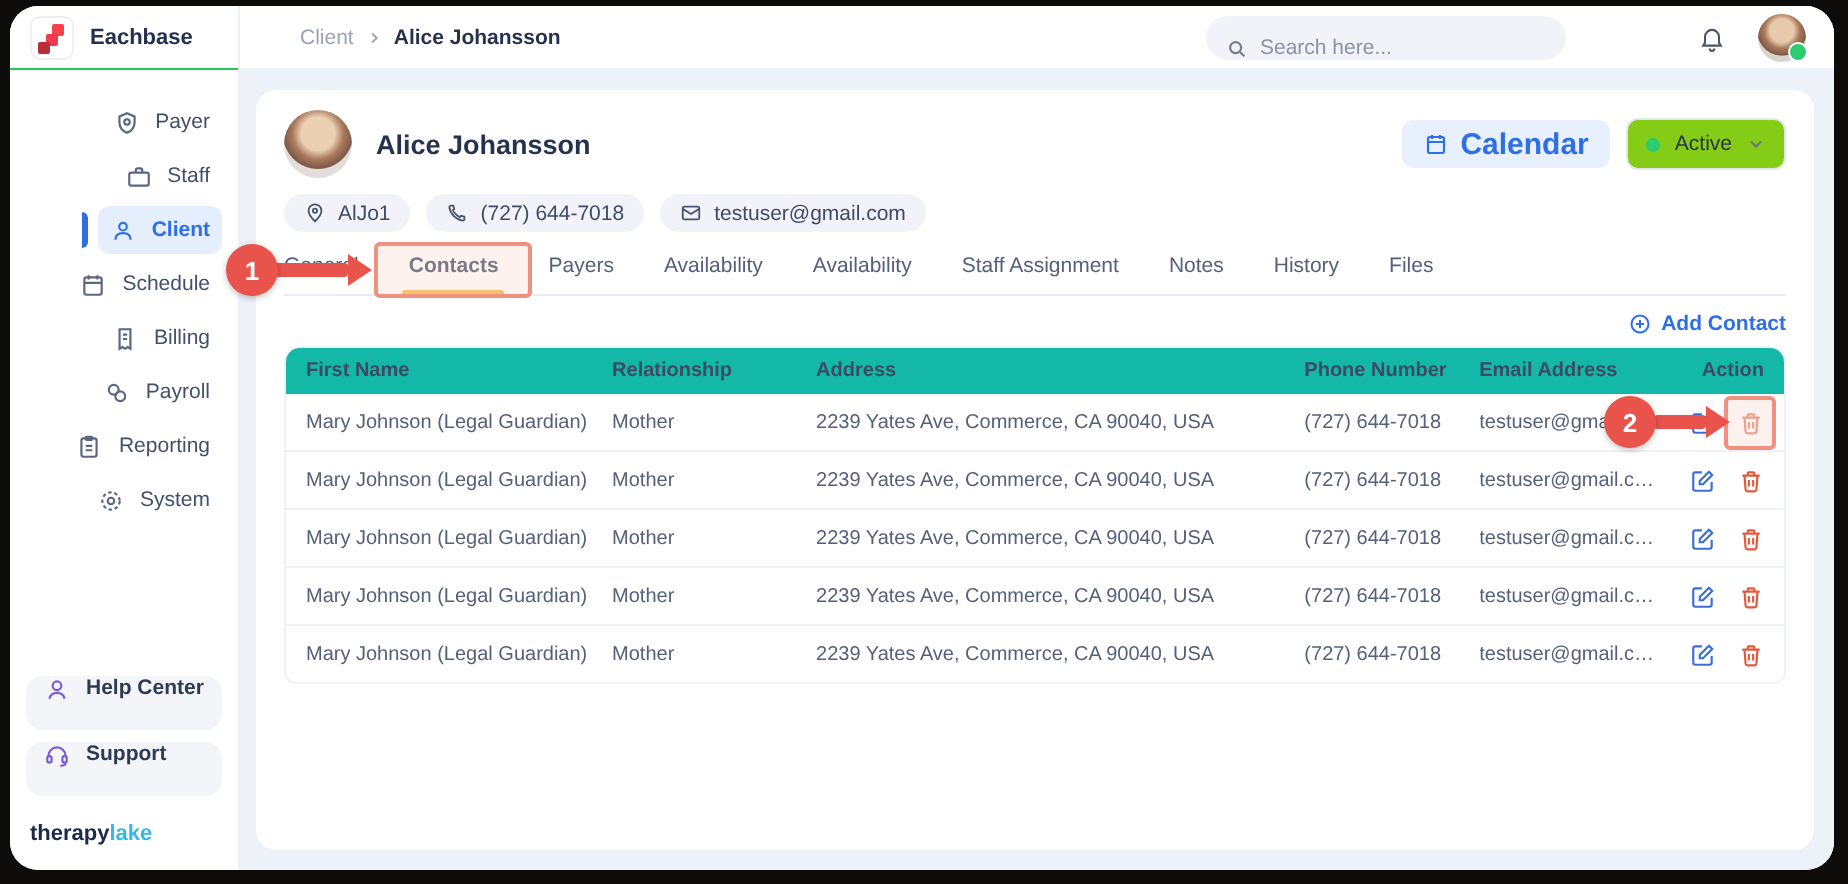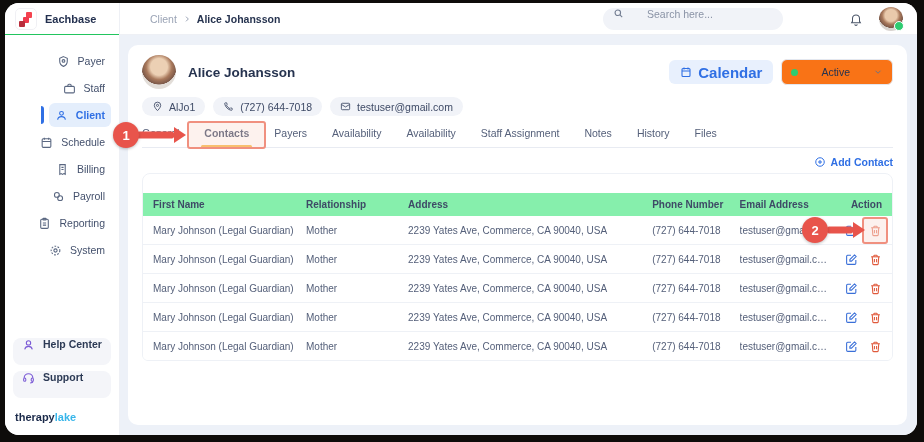--- a/index.html
+++ b/index.html
@@ -37,56 +37,56 @@
   .sb-brand{padding:10px 1px 12px 10px;font-size:11px;font-weight:800;}
   .sb-brand .b1{color:#1b2a4a;}
   .sb-brand .b2{color:#38b6ea;}
   
   .rightcol{flex:1;display:flex;flex-direction:column;min-width:0;}
   .topbar{height:31px;flex:0 0 31px;background:#fff;border-bottom:1px solid #eef0f5;display:flex;align-items:center;padding:0 14px 0 30px;}
   .crumb{display:flex;align-items:center;gap:6px;}
   .crumb .c1{font-size:10.5px;color:#9aa3b5;cursor:pointer;}
   .crumb .sep{color:#9aa3b5;display:flex;align-items:center;}
   .crumb .c2{font-size:10.5px;color:#26334f;font-weight:700;}
-  .search{margin-left:auto;margin-right:66px;width:160px;height:22px;background:#f1f3f8;border-radius:12px;display:flex;align-items:flex-start;gap:23px;padding:0 10px;cursor:text;}
+  .search{margin-left:auto;margin-right:66px;width:160px;height:22px;background:#f1f3f8;border-radius:12px;display:flex;align-items:flex-end;gap:6px;padding:0 10px;cursor:text;}
   .search .sicon{display:flex;align-items:center;color:#737d92;}
   .search .sph{font-size:10.5px;color:#8a93a6;}
   .bellwrap{margin-right:16px;display:flex;align-items:center;color:#4a5568;cursor:pointer;}
   .tb-avatar{width:24px;height:24px;border-radius:50%;position:relative;cursor:pointer;
     background:radial-gradient(circle at 50% 35%, #e9c9ab 0 30%, #a9795c 45%, #7c5949 62%, #d8d3cf 64%);}
   .tb-avatar .dot{position:absolute;right:-1px;bottom:0;width:8px;height:8px;border-radius:50%;background:#2ecc71;border:1.5px solid #fff;}
   
   .main{flex:1;background:#edf1f8;padding:10px 10px 10px 8px;min-height:0;}
   .card{background:#fff;border-radius:10px;height:100%;box-sizing:border-box;padding:8px 14px 12px 14px;position:relative;}
   .profile-row{display:flex;align-items:center;margin-top:2px;}
   .pf-avatar{width:34px;height:34px;border-radius:50%;flex:0 0 34px;
     background:radial-gradient(circle at 50% 35%, #ecd0b4 0 30%, #a9795c 46%, #7c5949 62%, #e2ddd8 64%);}
   .pf-name{margin-left:12px;font-size:13.5px;font-weight:700;color:#26334f;}
   .hdr-actions{margin-left:auto;display:flex;align-items:center;gap:8px;}
   .btn-calendar{display:flex;align-items:center;gap:6px;background:#e8f0fd;color:#2f6fe4;border:none;border-radius:6px;height:24px;padding:0 11px;font-size:15px;font-weight:600;cursor:pointer;font-family:inherit;}
-  .sel-status{display:flex;align-items:center;gap:23px;background:#f97316;border:1px solid #e3e7ef;border-radius:6px;height:24px;padding:0 9px;cursor:pointer;}
+  .sel-status{display:flex;align-items:center;gap:7px;background:#84cc16;border:1px solid #e3e7ef;border-radius:6px;height:24px;padding:0 9px;cursor:pointer;}
   .sel-status .gdot{width:7px;height:7px;border-radius:50%;background:#2ecc71;}
   .sel-status .slabel{font-size:10.5px;color:#26334f;}
   .sel-status .chev{display:flex;align-items:center;color:#6b7385;}
   .pills-row{display:flex;gap:8px;margin-top:8px;}
   .pill{display:flex;align-items:center;gap:6px;background:#f1f3f8;border-radius:12px;height:19px;padding:0 10px;}
   .pill .plicon{display:flex;align-items:center;color:#49546e;}
   .pill .pltext{font-size:10.5px;color:#3e4a66;}
   
   .tabs-row{margin-top:11px;display:flex;gap:25px;border-bottom:1px solid #e8ebf2;padding-bottom:8px;position:relative;}
   .tab{font-size:10.5px;color:#55607a;cursor:pointer;position:relative;white-space:nowrap;}
   .tab.active{color:#1f2c4d;font-weight:700;}
   .tab .underbar{position:absolute;left:-3px;right:-3px;bottom:-9px;height:3px;background:#f7a823;border-radius:2px;}
   .anno-box-tab{position:absolute;left:-17px;right:-17px;top:-6px;bottom:-10px;border:2px solid #f0907f;background:rgba(250,224,215,0.42);border-radius:3px;pointer-events:none;z-index:5;}
   
   .addc-row{display:flex;justify-content:flex-end;margin-top:8px;}
   .add-contact{display:flex;align-items:center;gap:5px;color:#2f6fe4;font-size:10.5px;font-weight:600;cursor:pointer;}
   
   .table{margin-top:5px;border:1px solid #eef1f6;border-radius:8px 8px 6px 6px;overflow:hidden;}
-  .thead{display:flex;align-items:center;height:23px;background:#86efac;padding:0 10px;margin-top:19px;}
+  .thead{display:flex;align-items:center;height:23px;background:#14b8a6;padding:0 10px;}
   .th{font-size:10px;font-weight:700;color:#3e4a66;}
   .trow{display:flex;align-items:center;height:28px;padding:0 10px;border-bottom:1px solid #eef1f6;position:relative;background:#fff;}
   .trow:last-child{border-bottom:none;}
   .td{font-size:10px;color:#55607a;white-space:nowrap;overflow:hidden;text-overflow:ellipsis;padding-right:8px;box-sizing:border-box;}
   .col-fn{width:21%;}
   .col-rel{width:14%;}
   .col-addr{width:33.5%;}
   .col-ph{width:12%;}
   .col-em{width:13.5%;}
   .col-act{flex:1;display:flex;justify-content:flex-end;align-items:center;gap:11px;min-width:44px;}

